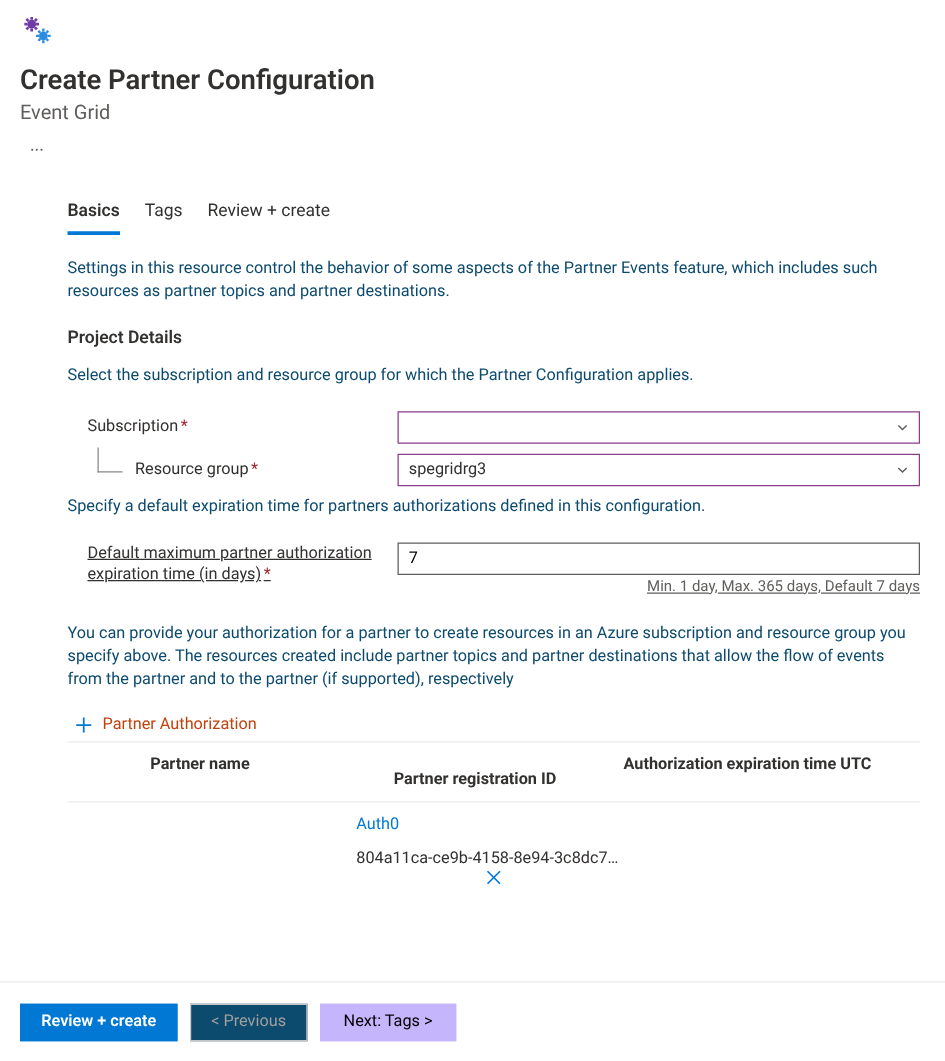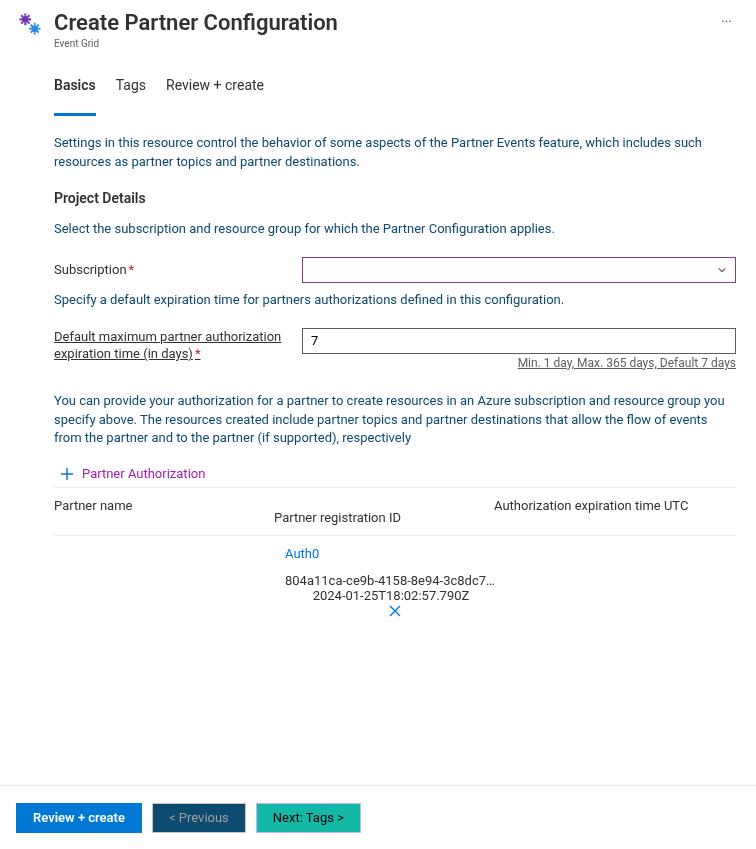--- a/index.html
+++ b/index.html
@@ -8,33 +8,33 @@
     font-family: "Segoe UI", -apple-system, BlinkMacSystemFont, Roboto, sans-serif;
     font-size: 13px;
     color: #323130;
     background: #ffffff;
     height: 849px;
     width: 756px;
     overflow: hidden;
     position: relative;
   }
   .page { padding: 10px 16px 0 16px; height: 100%; }
-  .header { display: flex; align-items: flex-start; gap: 10px; margin-bottom: 22px; }
+  .header { display: flex; align-items: flex-start; gap: 10px; margin-bottom: 22px; flex-direction: column; }
   .header-icon svg { width: 28px; height: 28px; }
   .header-text { flex: 1; }
   .header-title { font-size: 22px; font-weight: 600; line-height: 1.2; }
-  .header-subtitle { font-size: 10px; color: #605e5c; margin-top: 2px; }
+  .header-subtitle { font-size: 16px; color: #605e5c; margin-top: 2px; }
   .header-ellipsis { font-size: 14px; color: #605e5c; padding: 4px 8px; cursor: pointer; }
   .tabs { display: flex; gap: 20px; border-bottom: 0px solid #edebe9; margin-left: 38px; margin-bottom: 18px; }
-  .tab { padding: 6px 0 20px 0; font-size: 14px; color: #323130; cursor: pointer; border-bottom: 3px solid transparent; }
+  .tab { padding: 6px 0 8px 0; font-size: 14px; color: #323130; cursor: pointer; border-bottom: 3px solid transparent; }
   .tab.active { border-bottom: 3px solid #0078d4; font-weight: 600; }
   .content { margin-left: 38px; margin-right: 4px; }
   .desc { font-size: 13px; color: #0c4a6e; line-height: 1.45; margin-bottom: 18px; }
   .section-title { font-size: 14px; font-weight: 600; margin: 2px 0 14px 0; }
-  .row { display: flex; align-items: center; margin-bottom: 8px; }
+  .row { display: flex; align-items: center; margin-bottom: 8px; margin-left: 16px; }
   .row .label { width: 248px; font-size: 13px; padding-right: 8px; }
   .row.indent .label { padding-left: 38px; position: relative; }
   .indent-shape {
     position: absolute; left: 8px; top: -10px; width: 20px; height: 20px;
     border-left: 1px solid #8a8886; border-bottom: 1px solid #8a8886;
   }
   .req { color: #a4262c; margin-left: 2px; }
   .row .field { flex: 1; }
   .select {
     width: 100%; height: 26px; border: 1px solid #8a3d8a; background: #fff;
@@ -42,37 +42,37 @@
     justify-content: space-between; cursor: pointer;
   }
   .select.invalid { border: 1px solid #8a3d8a; }
   .text-input {
     width: 100%; height: 26px; border: 1px solid #605e5c; padding: 0 8px;
     font-size: 13px; font-family: inherit; outline: none;
   }
   .chev-down { width: 10px; height: 10px; }
   .hint { font-size: 12px; color: #605e5c; text-align: right; margin-top: 2px; text-decoration: underline; }
   .two-line-label { line-height: 1.35; text-decoration: underline; }
-  .add-link { display: flex; align-items: center; gap: 8px; color: #a21caf; font-size: 13px; margin: 10px 0 6px 6px; cursor: pointer; }
+  .add-link { display: flex; align-items: center; gap: 8px; color: #c2410c; font-size: 13px; margin: 10px 0 6px 6px; cursor: pointer; }
   .add-link svg { width: 14px; height: 14px; }
   .table { width: 100%; border-top: 1px solid #edebe9; margin-top: 4px; }
-  .thead { display: flex; padding: 10px 0 10px 0; border-bottom: 1px solid #edebe9; font-weight: 400; font-size: 13px; }
+  .thead { display: flex; padding: 10px 0 10px 0; border-bottom: 1px solid #edebe9; font-weight: 700; font-size: 13px; text-align: center; }
   .trow { display: flex; padding: 10px 0; font-size: 13px; align-items: center; flex-direction: column; }
   .col1 { width: 220px; padding-right: 8px; }
   .col2 { width: 220px; padding-right: 8px; overflow: hidden; text-overflow: ellipsis; white-space: nowrap; margin-top: 12px; }
   .col3 { flex: 1; padding-right: 8px; }
   .col4 { width: 26px; text-align: center; }
   .link { color: #0078d4; cursor: pointer; }
   .close-x { color: #0078d4; cursor: pointer; font-size: 16px; }
   .footer {
     position: absolute; bottom: 0; left: 0; right: 0; height: 64px;
     border-top: 1px solid #edebe9; padding: 14px 16px;
     display: flex; gap: 10px; align-items: center;
   }
-  .btn { height: 30px; padding: 0 16px; font-size: 13px; border: 1px solid #c4b5fd; background: #14b8a6; cursor: pointer; font-family: inherit; }
+  .btn { height: 30px; padding: 0 16px; font-size: 13px; border: 3px solid #c4b5fd; background: #c4b5fd; cursor: pointer; font-family: inherit; }
   .btn.primary { background: #0078d4; color: #fff; border: 1px solid #0078d4; font-weight: 600; }
   .btn.disabled { color: #a19f9d; border: 1px solid #c8c6c4; cursor: default; background: #0c4a6e; }
 </style>
 </head>
 <body>
 
 <div class="page">
   <div class="header">
     <span class="header-icon">
       <svg viewBox="0 0 24 24">
@@ -112,20 +112,34 @@
       <div class="field">
         <div class="select invalid">
           <span></span>
           <svg class="chev-down" viewBox="0 0 12 12">
               <path d="M2 4l4 4 4-4" fill="none" stroke="#605e5c" stroke-width="1.4"></path>
             </svg>
         </div>
       </div>
     </div>
 
+    <div class="row indent">
+      <div class="label">
+        <span class="indent-shape"></span>
+        <span>Resource group</span><span class="req">*</span>
+      </div>
+      <div class="field">
+        <div class="select">
+          <span>spegridrg3</span>
+          <svg class="chev-down" viewBox="0 0 12 12">
+              <path d="M2 4l4 4 4-4" fill="none" stroke="#605e5c" stroke-width="1.4"></path>
+            </svg>
+        </div>
+      </div>
+    </div>
 
     <div class="desc">Specify a default expiration time for partners authorizations defined in this configuration.</div>
 
     <div class="row" style="align-items:flex-start">
       <div class="label two-line-label">
         <span>Default maximum partner authorization expiration time (in days)</span><span class="req">*</span>
       </div>
       <div class="field">
         <input class="text-input" type="text" value="7" style="">
         <div class="hint">Min. 1 day, Max. 365 days, Default 7 days</div>
@@ -144,21 +158,20 @@
     <div class="table">
       <div class="thead">
         <div class="col1">Partner name</div>
         <div class="col2">Partner registration ID</div>
         <div class="col3">Authorization expiration time UTC</div>
         <div class="col4"></div>
       </div>
       <div class="trow">
         <div class="col1"><span class="link">Auth0</span></div>
         <div class="col2">804a11ca-ce9b-4158-8e94-3c8dc7…</div>
-        <div class="col3">2024-01-25T18:02:57.790Z</div>
         <div class="col4"><span class="close-x">
           <svg width="14" height="14" viewBox="0 0 14 14">
                 <path d="M2 2l10 10M12 2L2 12" stroke="#0078d4" stroke-width="1.4"></path>
               </svg>
         </span></div>
       </div>
     </div>
 
   </div>
 </div>

